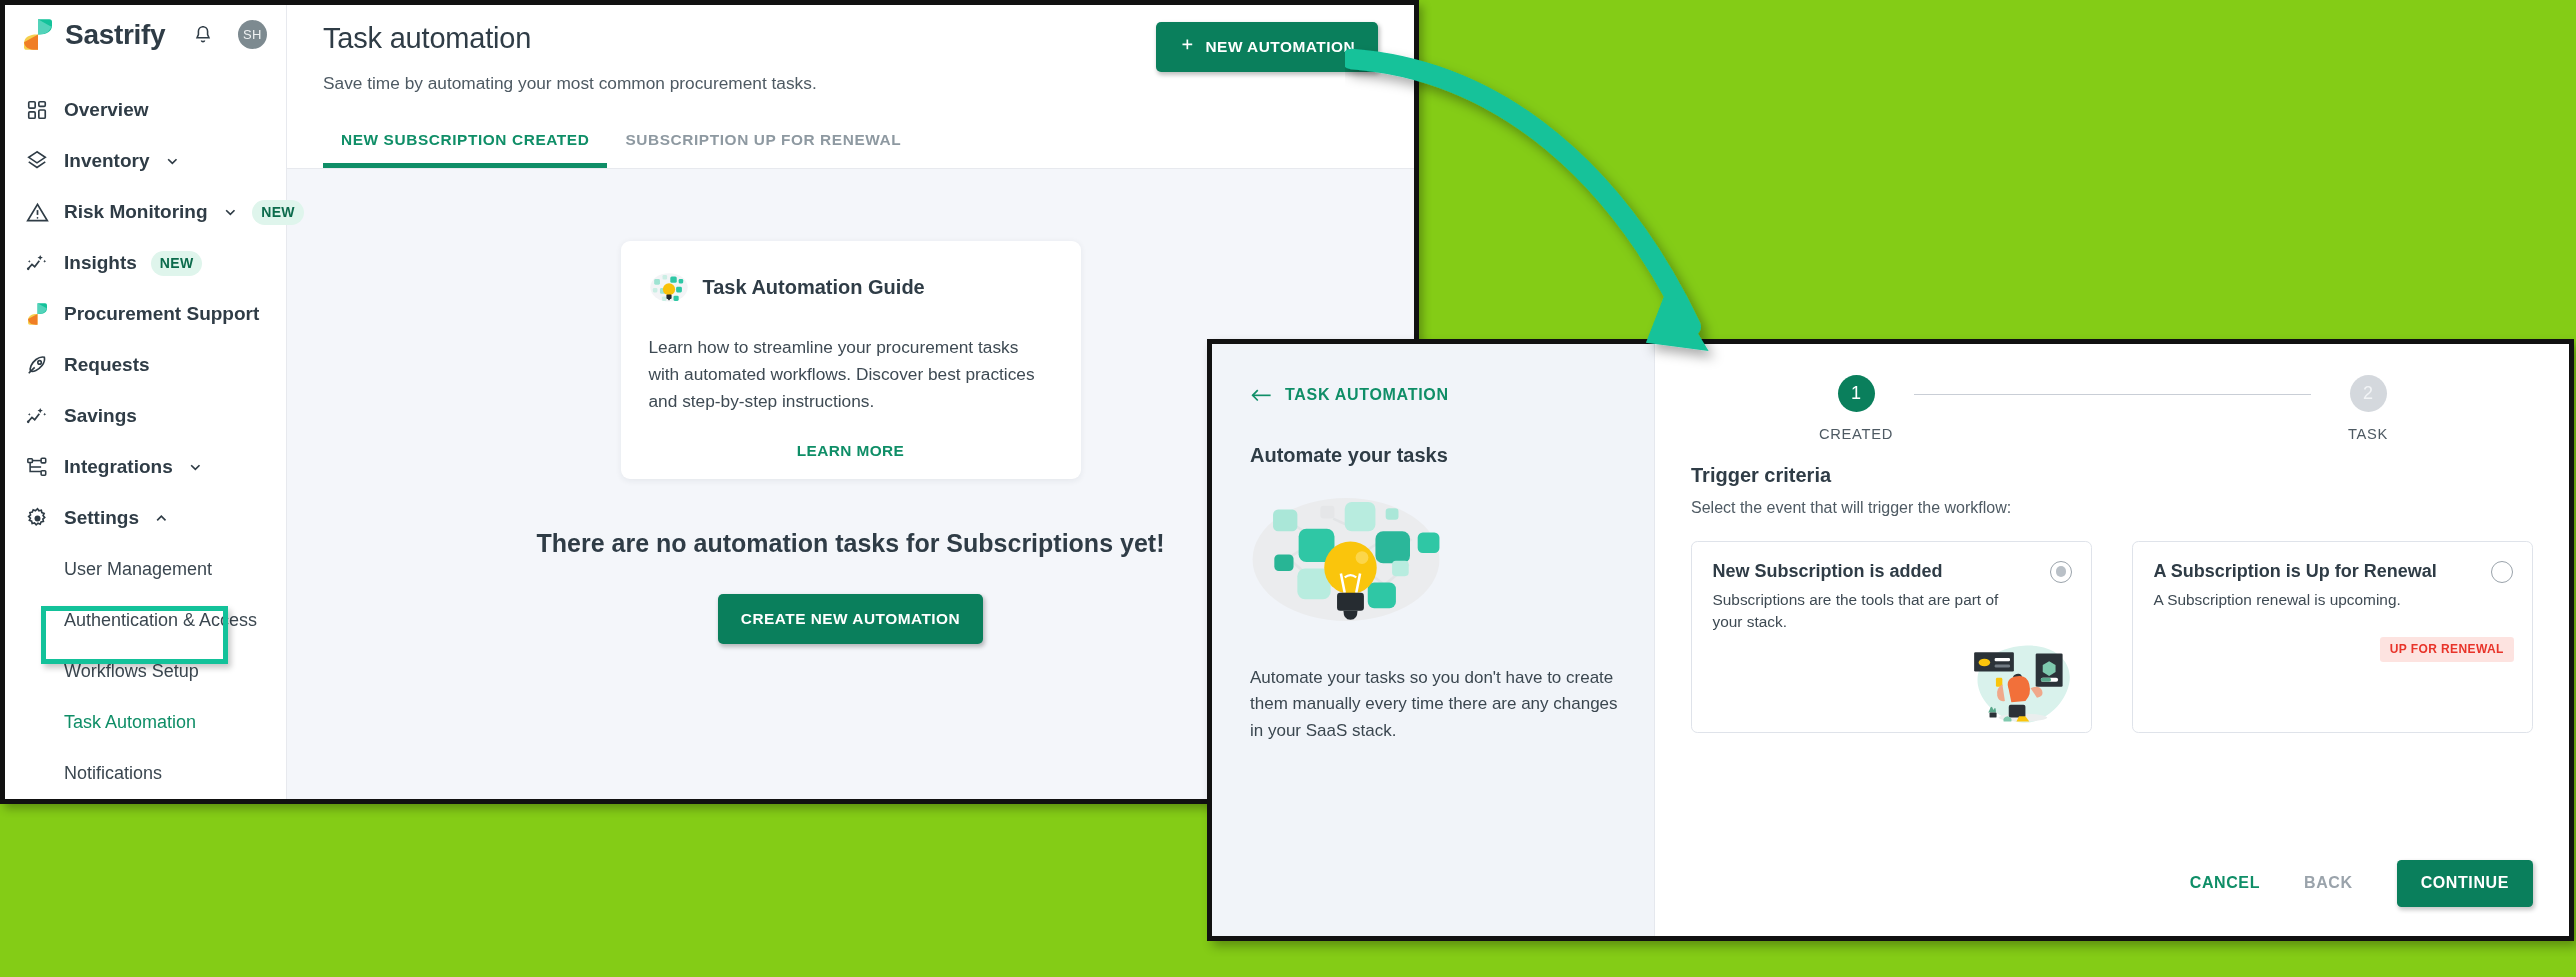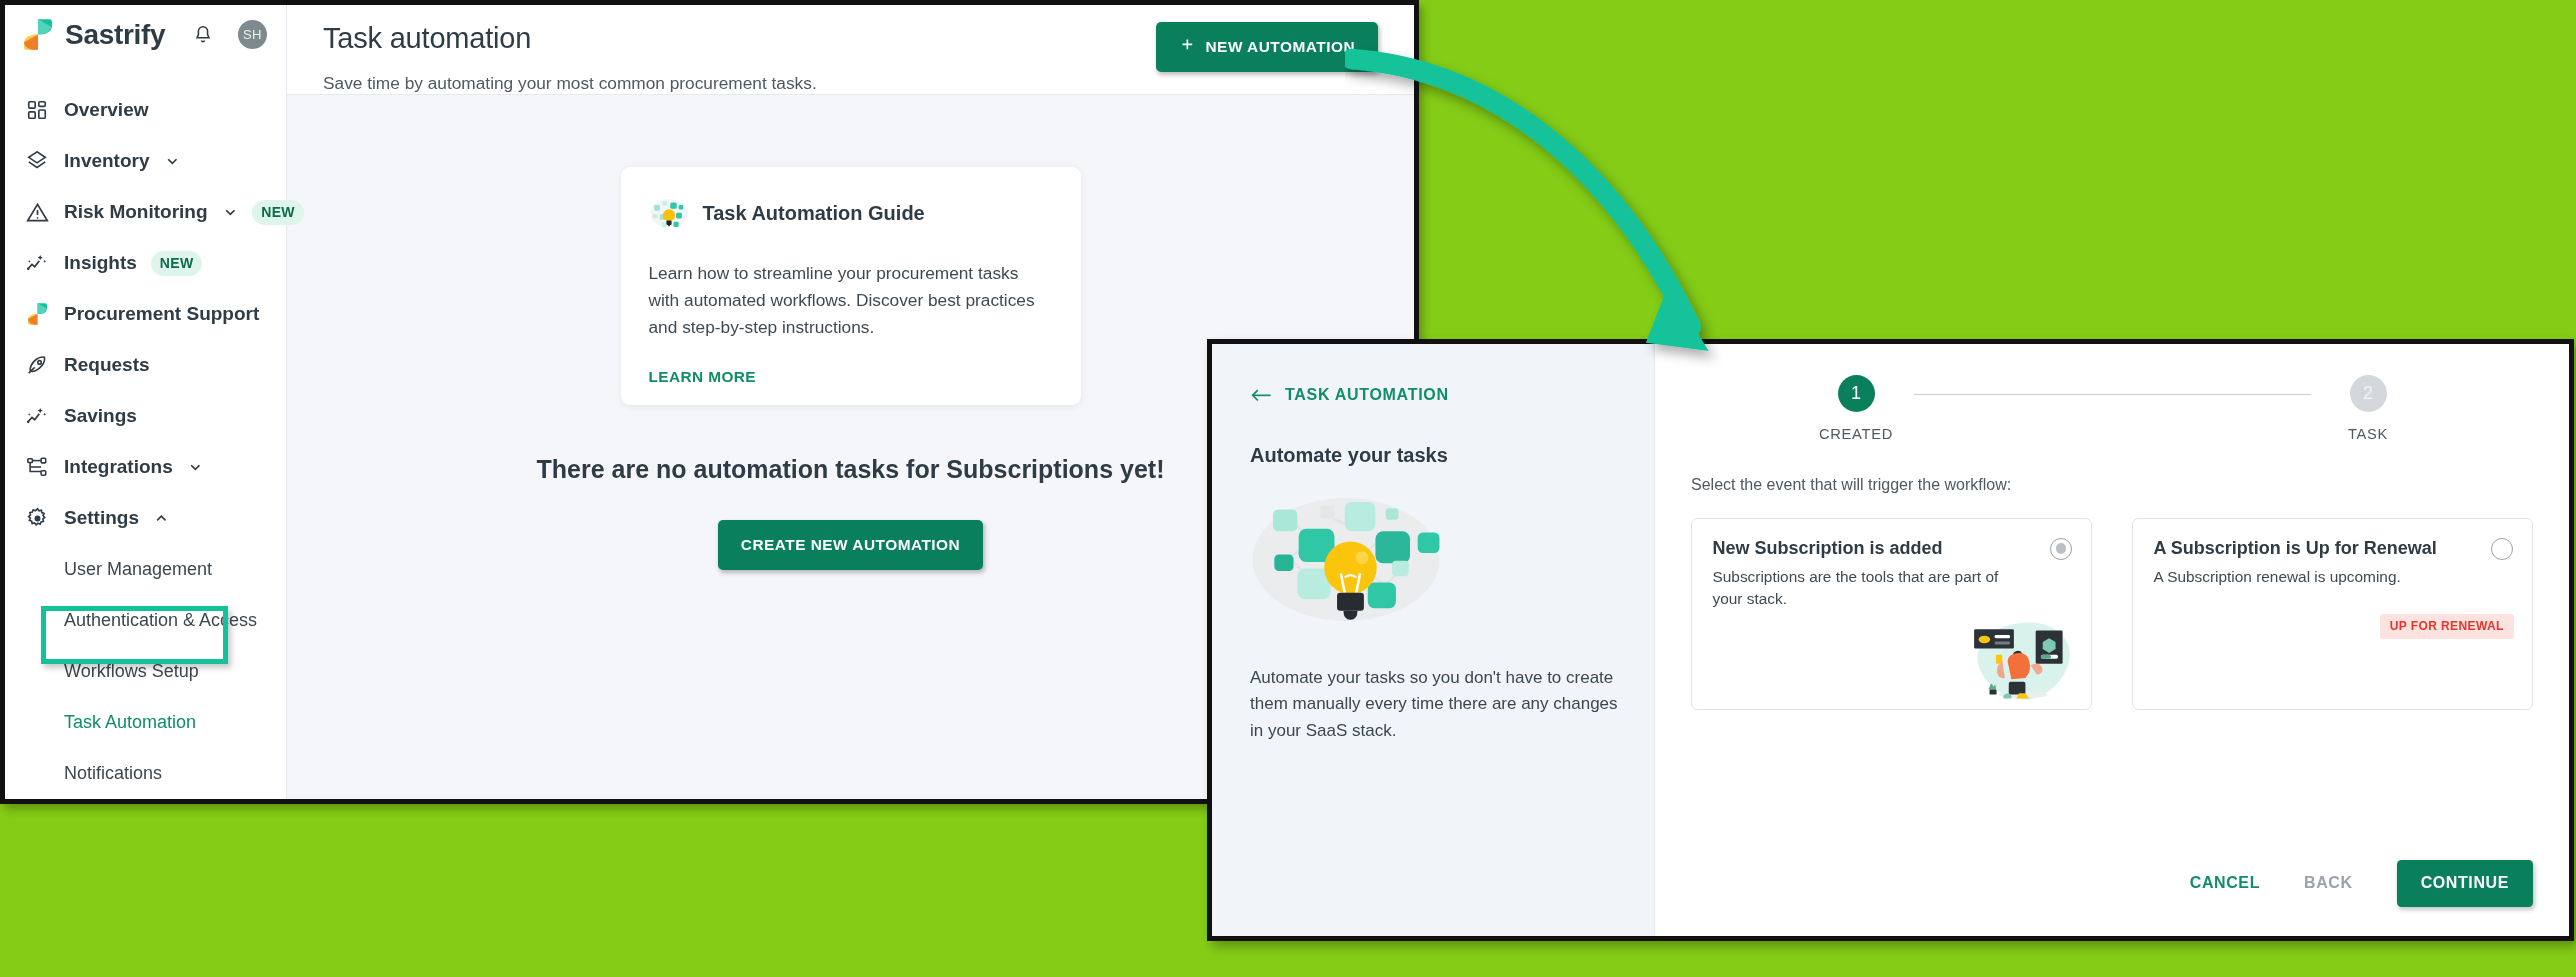--- a/index.html
+++ b/index.html
@@ -102,21 +102,21 @@
   }
   .guide-card {
     width: 460px; background: #fff; border-radius: 9px;
     box-shadow: 0 1.3px 6.4px rgba(30,40,60,.07);
     padding: 27px 28px 19px 28px;
   }
   .guide-head { display: flex; align-items: center; gap: 14px; }
   .guide-ico { width: 40px; height: 40px; flex:0 0 40px; }
   .guide-title { font-size: 20px; font-weight: 700; color: #2f3c46; }
   .guide-text { margin-top: 26px; font-size: 17.3px; line-height: 1.58; color: #3e4a53; }
-  .guide-link-row { display: flex; justify-content: flex-start; margin-top: 26px; }
+  .guide-link-row { display: flex; justify-content: center; margin-top: 26px; }
   .learn-more {
     font-size: 15.4px; font-weight: 700; color: #0f8e67;
     letter-spacing: 0.4px; cursor: pointer;
   }
   .empty-title {
     margin-top: 50px; font-size: 25px; font-weight: 700; color: #2f3c46;
     text-align: center;
   }
   .empty-btn-wrap { margin-top: 36px; }
 
@@ -394,20 +394,24 @@
             <div class="p1-sub">Save time by automating your most common procurement tasks.</div>
           </div>
           <button class="btn-green">
             <span>
               <svg viewBox="0 0 24 24" width="16.7" height="16.7" fill="none" stroke="#fff" stroke-width="2.4">
                 <path d="M12 5v14M5 12h14"></path>
               </svg>
             </span>
             <span>NEW AUTOMATION</span>
           </button>
+        </div>
+        <div class="tabs">
+          <div class="tab active">NEW SUBSCRIPTION CREATED</div>
+          <div class="tab">SUBSCRIPTION UP FOR RENEWAL</div>
         </div>
       </div>
 
       <div class="p1-body">
         <div class="guide-card">
           <div class="guide-head">
             <span class="guide-ico">
               <svg viewBox="0 0 62 62" width="40" height="40">
                 <ellipse cx="31" cy="30" rx="29" ry="22" fill="#f3f4f6"></ellipse>
                 <rect x="8" y="17" width="9" height="9" rx="2.2" fill="#9fe3d2"></rect>
@@ -499,20 +503,21 @@
           <div class="step-label">CREATED</div>
         </div>
         <div class="step-line"></div>
         <div class="step">
           <div class="step-dot off">2</div>
           <div class="step-label">TASK</div>
         </div>
       </div>
 
       <div class="crit-wrap">
+        <div class="crit-title">Trigger criteria</div>
         <div class="crit-sub">Select the event that will trigger the workflow:</div>
 
         <div class="opt-row">
 
           <div class="opt-card">
             <div class="opt-title">New Subscription is added</div>
             <div class="opt-desc">Subscriptions are the tools that are part of your stack.</div>
             <div class="radio">
                 <span class="dot"></span>
               </div>

